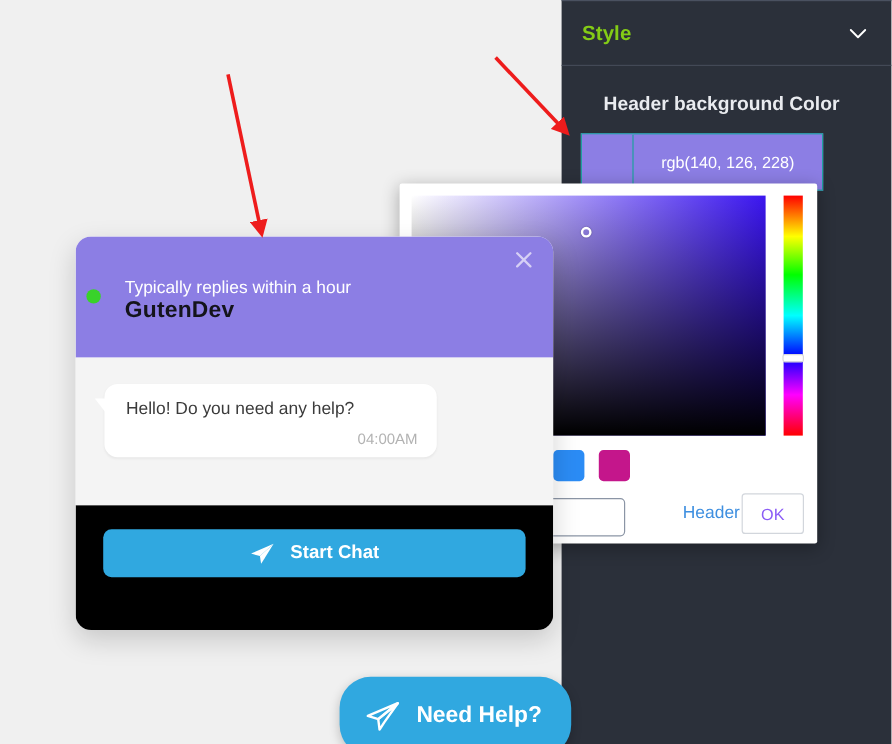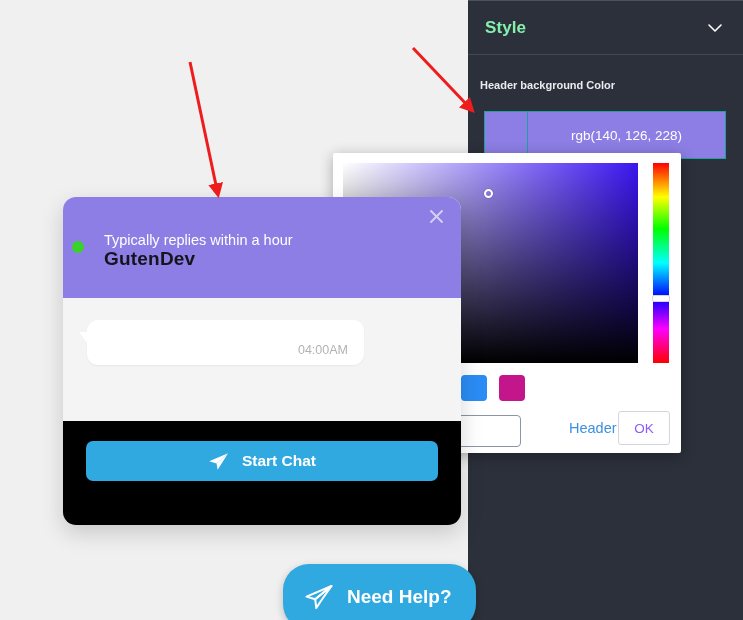--- a/index.html
+++ b/index.html
@@ -30,44 +30,44 @@
     position: absolute;
     left: 0; top: 1px;
     width: 100%; height: 54px;
     display: flex; align-items: center;
     padding: 0 18px 0 17px;
     border-bottom: 1px solid #434956;
   }
   .panel-header .title {
     font-size: 17px;
     font-weight: bold;
-    color: #86efac;
+    color: #84cc16;
     letter-spacing: .1px;
   }
   .panel-header .chev {
     margin-left: auto;
     width: 20px; height: 20px;
     display: block;
   }
   .panel-header .chev svg { display:block; }
 
   .field-label {
     position: absolute;
-    left: 480px; top: 79px;
-    font-size: 11px;
+    left: 503px; top: 79px;
+    font-size: 16px;
     font-weight: bold;
     color: #e9ebef;
     white-space: nowrap;
   }
 
   
   .color-button {
     position: absolute;
     left: 484px; top: 111px;
-    width: 242px; height: 48px;
+    width: 202px; height: 48px;
     border: 1px solid #20a0a0;
     display: flex;
     background: #8c7ee4;
     overflow: hidden;
   }
   .color-button .sw {
     width: 43px; height: 100%;
     border-right: 1px solid #20a0a0;
     background: #8c7ee4;
   }
@@ -345,20 +345,21 @@
       <div id="chat-close">
         <svg width="15" height="15" viewBox="0 0 15 15">
           <line x1="2" y1="2" x2="13" y2="13" stroke="#d6d0f5" stroke-width="1.9" stroke-linecap="round"></line>
           <line x1="13" y1="2" x2="2" y2="13" stroke="#d6d0f5" stroke-width="1.9" stroke-linecap="round"></line>
         </svg>
       </div>
     </div>
 
     <div id="chat-body">
       <div id="msg-bubble">
+        <div id="msg-text">Hello! Do you need any help?</div>
         <div id="msg-time">04:00AM</div>
       </div>
     </div>
 
     <div id="chat-footer">
       <button id="start-chat">
         <span>
           <svg width="21" height="19" viewBox="0 0 21 19">
             <path d="M20 1.2 L1.2 9.3 L8.6 11.4 L20 1.2 Z" fill="#ffffff"></path>
             <path d="M20 1.2 L8.6 11.4 L9.6 17.8 L12.4 13.4 Z" fill="#ffffff"></path>

